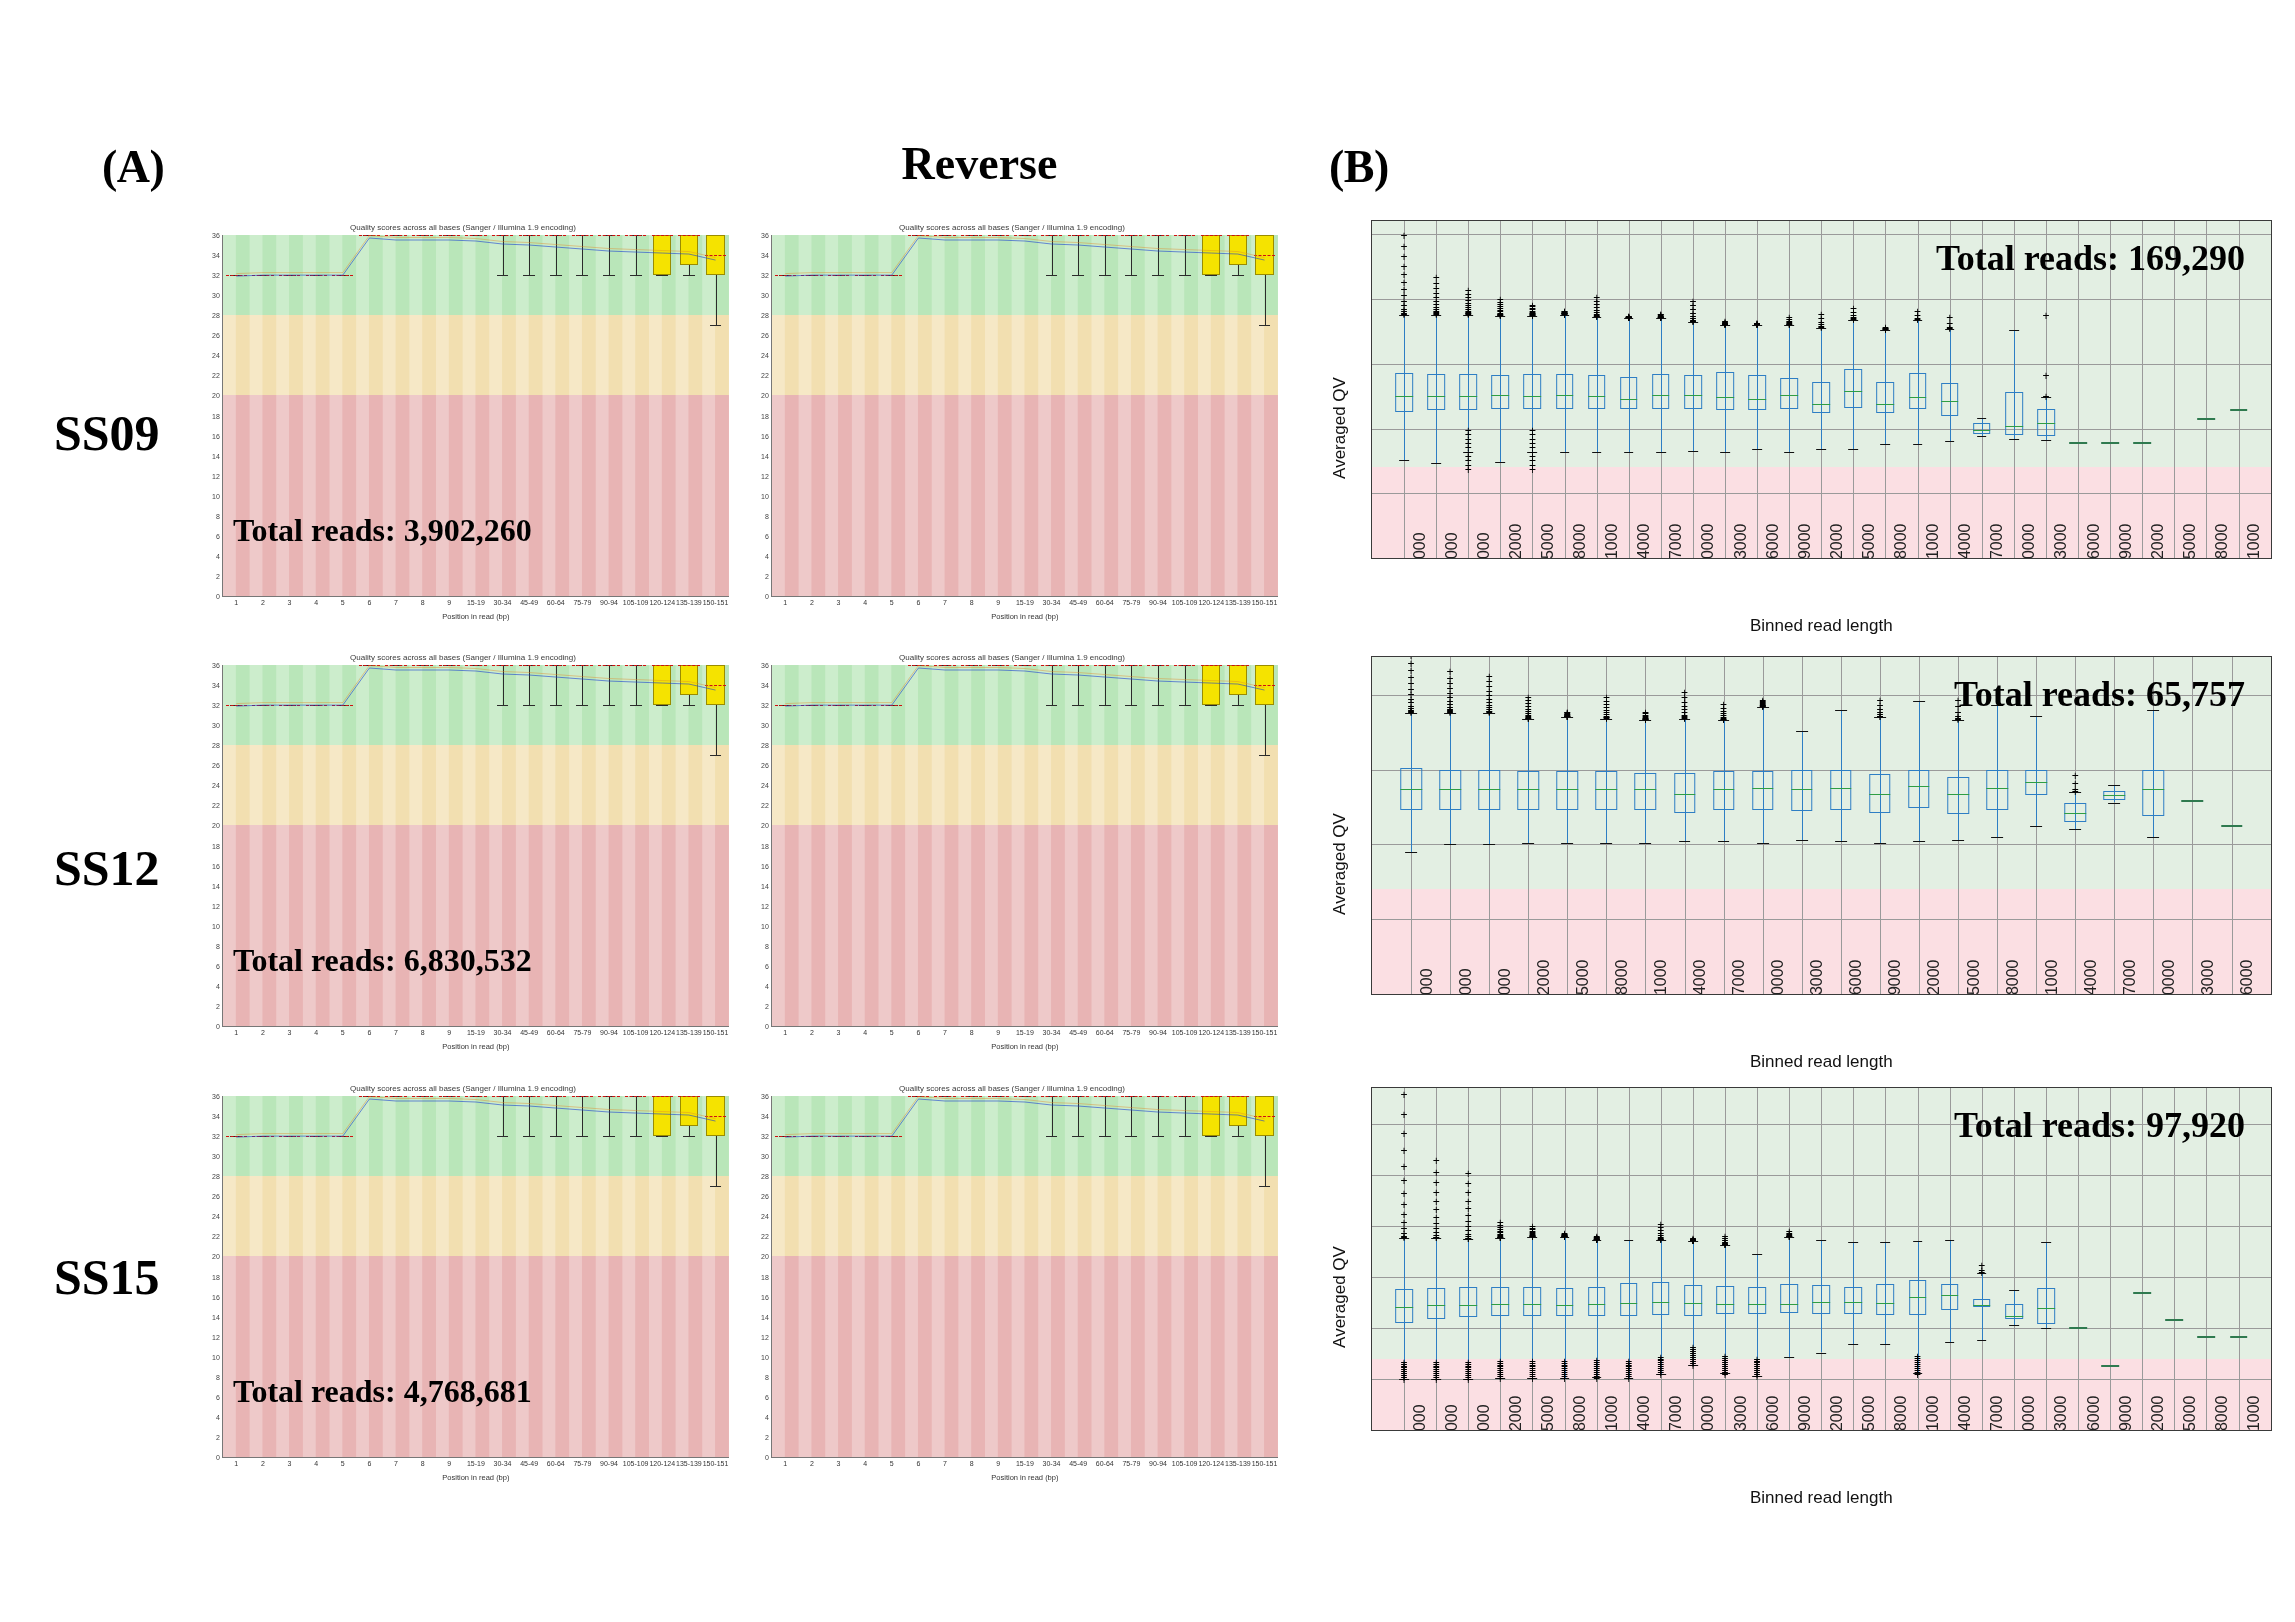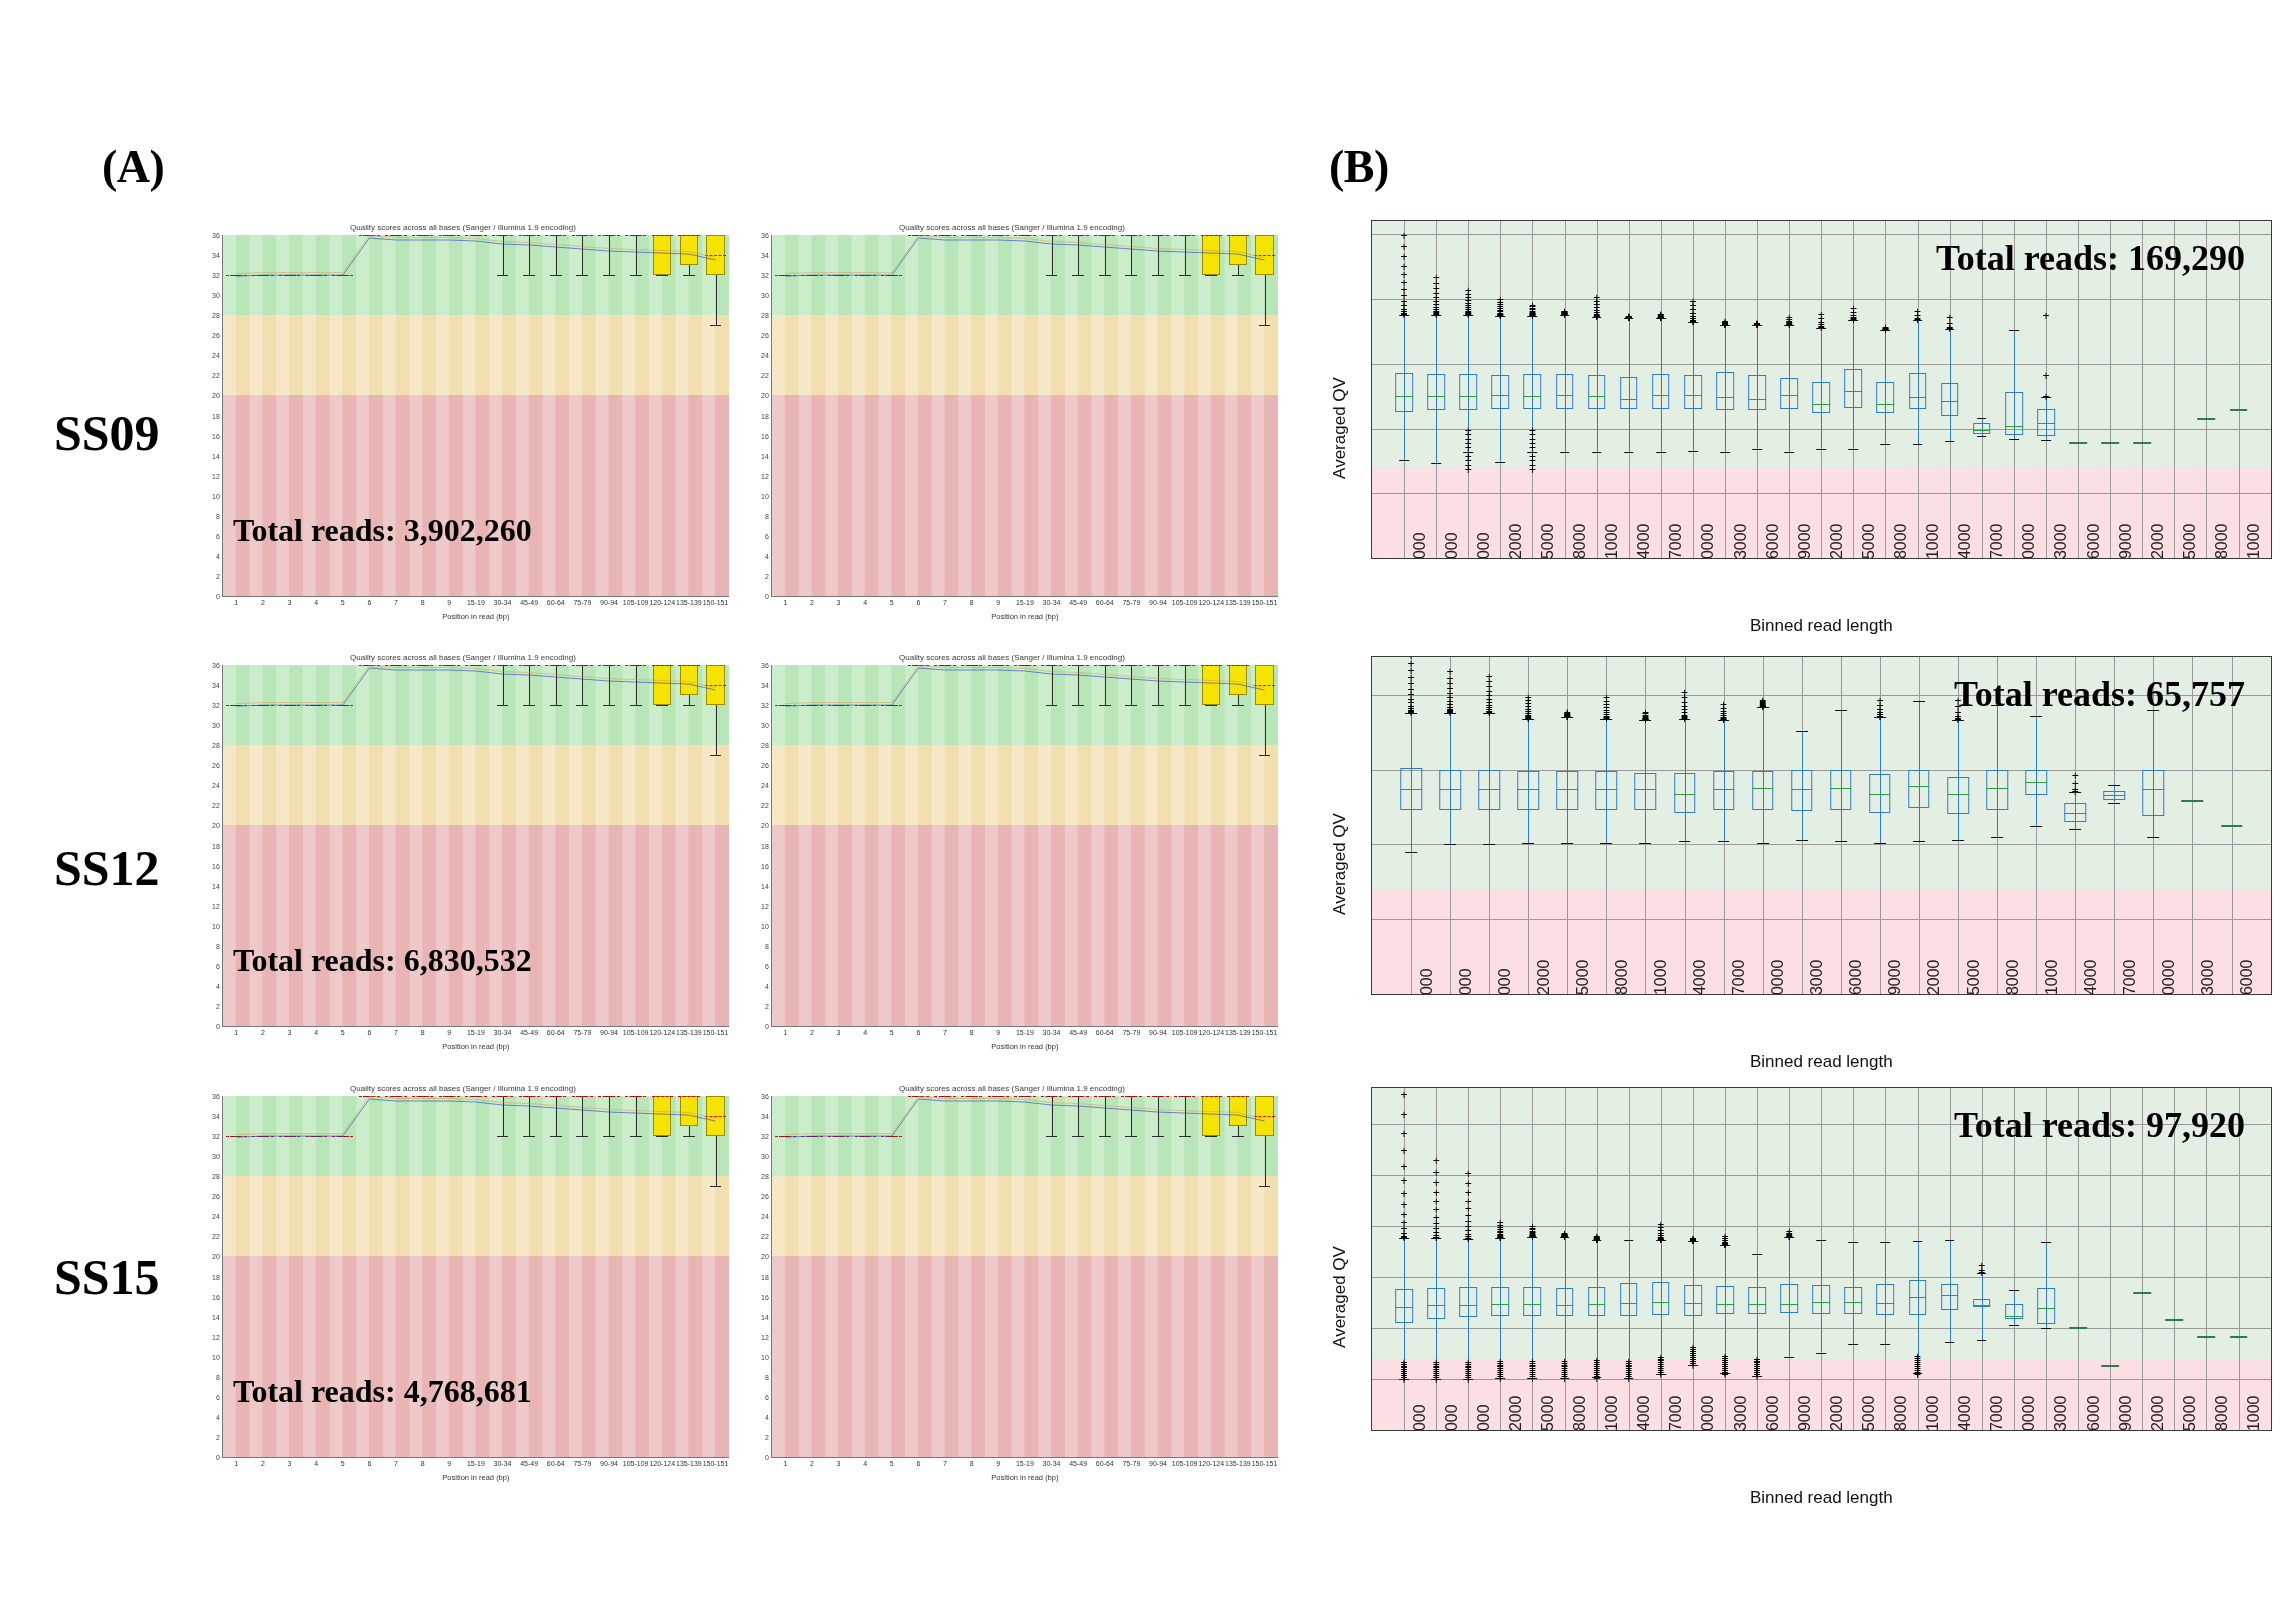--- a/index.html
+++ b/index.html
@@ -65,20 +65,21 @@
   .outl{position:absolute;color:#000;font-size:12px;line-height:1;transform:translate(-50%,-50%);}
   .flat{position:absolute;height:0;border-top:2.7px solid #2f7a4f;transform:translate(-50%,-50%);}
   .tickmark{position:absolute;top:100%;width:0;border-left:1.1px solid #3a3a3a;height:6.5px;}
 </style>
 </head>
 <body>
 
 <div class="fig">
 
   <div class="panel-letter" style="left:102px;top:140px;">(A)</div>
+  <div class="col-header" style="left:791px;top:137px;width:377px;">Reverse</div>
   <div class="panel-letter" style="left:1329px;top:140px;">(B)</div>
 
   <div class="row-label" style="left:54px;top:404px;">SS09</div>
   <div class="row-label" style="left:54px;top:839px;">SS12</div>
   <div class="row-label" style="left:54px;top:1248px;">SS15</div>
 
 <div class="fqc" style="left: 194px; top: 221px; width: 538px; height: 409px;">
       <div class="fqc-title">Quality scores across all bases (Sanger / Illumina 1.9 encoding)</div>
       <div class="fqc-inner">
         <div class="fqc-canvas">

